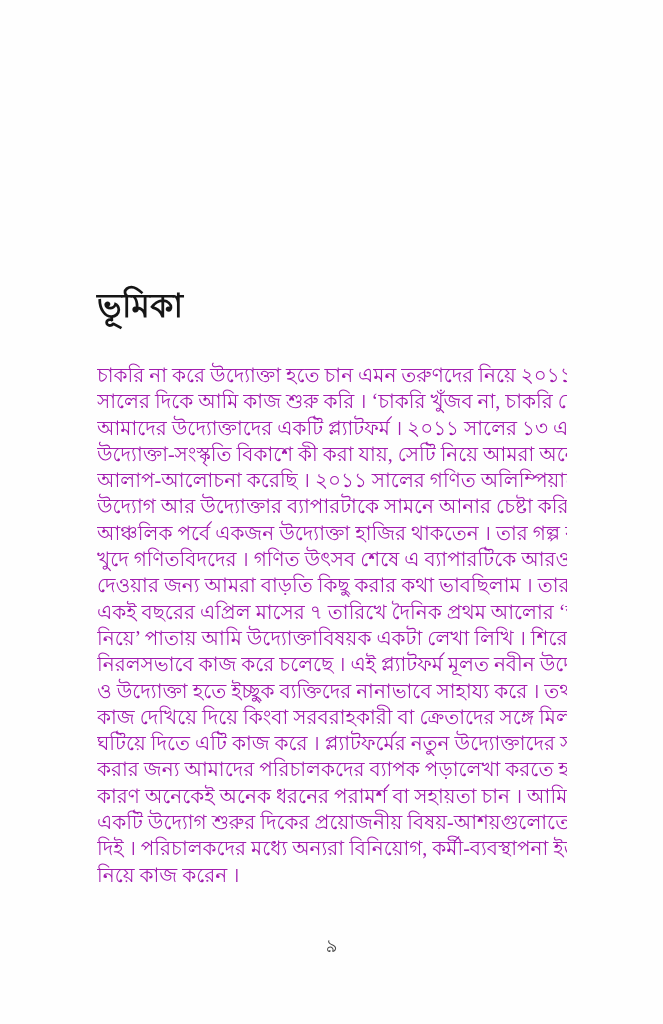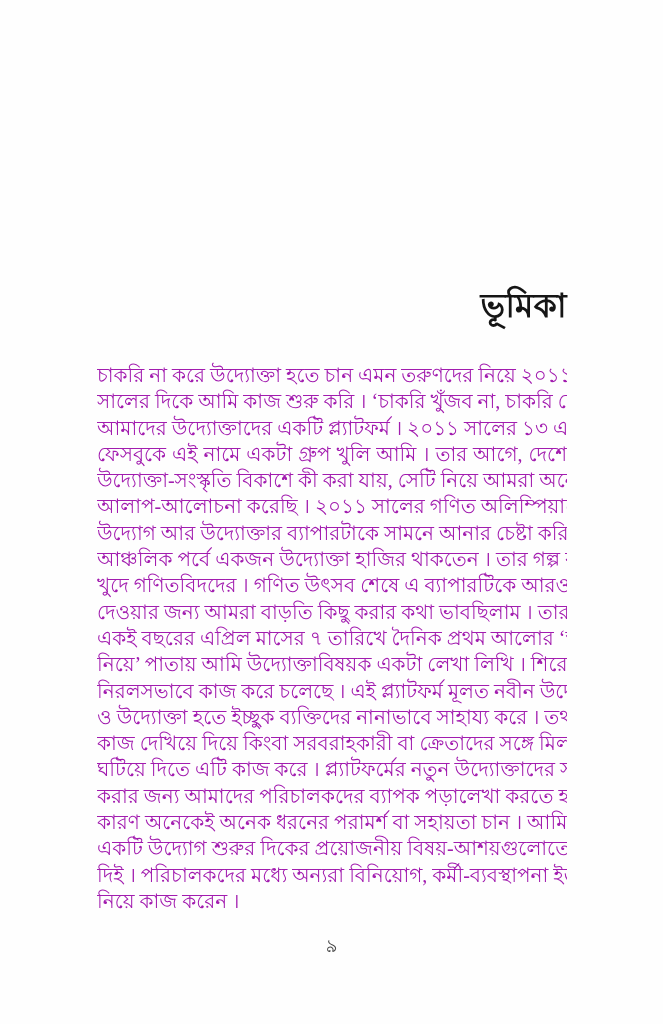--- a/index.html
+++ b/index.html
@@ -16,21 +16,21 @@
     overflow: hidden;
   }
   .page {
     position: absolute;
     left: 97px;
     top: 0;
     width: 470px;
   }
   .title {
     margin-top: 280px;
-    text-align: right;
+    text-align: left;
     font-size: 33px;
     font-weight: 700;
     letter-spacing: 0.5px;
     color: #151515;
   }
   .body-text {
     margin-top: 26px;
   }
   .line {
     height: 26.3px;
@@ -58,21 +58,20 @@
 </style>
 </head>
 <body>
 
 <div class="page">
   <div class="title">ভূমিকা</div>
   <div class="body-text">
     <div class="line">চাকরি না করে উদ্যোক্তা হতে চান এমন তরুণদের নিয়ে ২০১১</div>
     <div class="line">সালের দিকে আমি কাজ শুরু করি । ‘চাকরি খুঁজব না, চাকরি দেব’</div>
     <div class="line">আমাদের উদ্যোক্তাদের একটি প্ল্যাটফর্ম । ২০১১ সালের ১৩ এপ্রিল</div>
-    <div class="line">ফেসবুকে এই নামে একটা গ্রুপ খুলি আমি । তার আগে, দেশে</div>
     <div class="line">উদ্যোক্তা-সংস্কৃতি বিকাশে কী করা যায়, সেটি নিয়ে আমরা অনেক</div>
     <div class="line">আলাপ-আলোচনা করেছি । ২০১১ সালের গণিত অলিম্পিয়াডে আমরা</div>
     <div class="line">উদ্যোগ আর উদ্যোক্তার ব্যাপারটাকে সামনে আনার চেষ্টা করি । সব</div>
     <div class="line">আঞ্চলিক পর্বে একজন উদ্যোক্তা হাজির থাকতেন । তার গল্প বলতেন</div>
     <div class="line">খুদে গণিতবিদদের । গণিত উৎসব শেষে এ ব্যাপারটিকে আরও ছড়িয়ে</div>
     <div class="line">দেওয়ার জন্য আমরা বাড়তি কিছু করার কথা ভাবছিলাম । তারপর</div>
     <div class="line">একই বছরের এপ্রিল মাসের ৭ তারিখে দৈনিক প্রথম আলোর ‘স্বপ্ন</div>
     <div class="line">নিয়ে’ পাতায় আমি উদ্যোক্তাবিষয়ক একটা লেখা লিখি । শিরোনাম</div>
     <div class="line">নিরলসভাবে কাজ করে চলেছে । এই প্ল্যাটফর্ম মূলত নবীন উদ্যোক্তা</div>
     <div class="line">ও উদ্যোক্তা হতে ইচ্ছুক ব্যক্তিদের নানাভাবে সাহায্য করে । তথ্য দিয়ে,</div>

